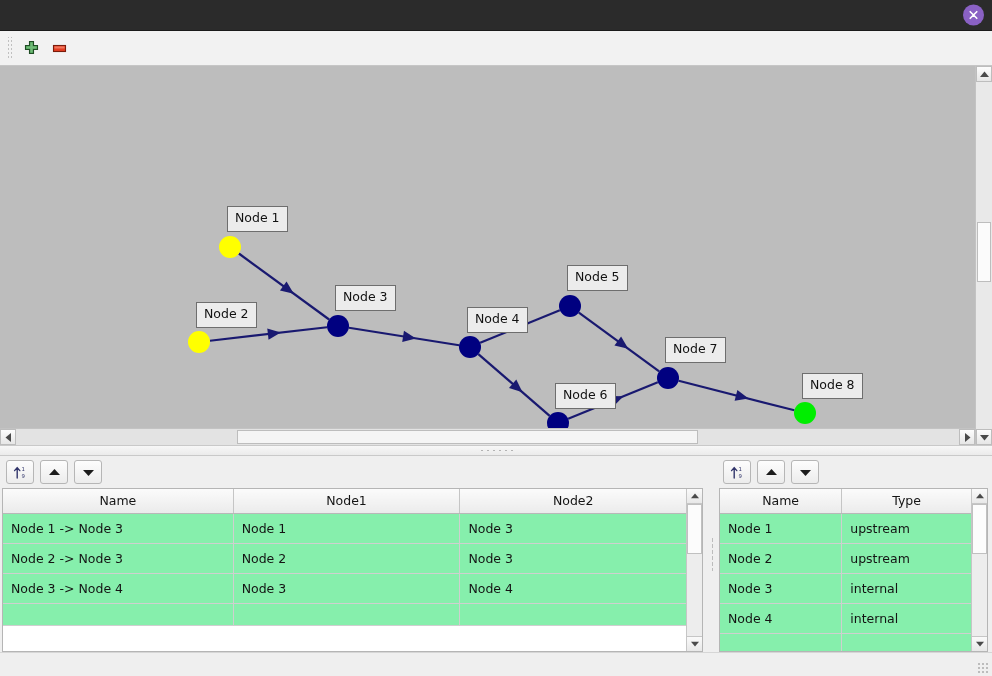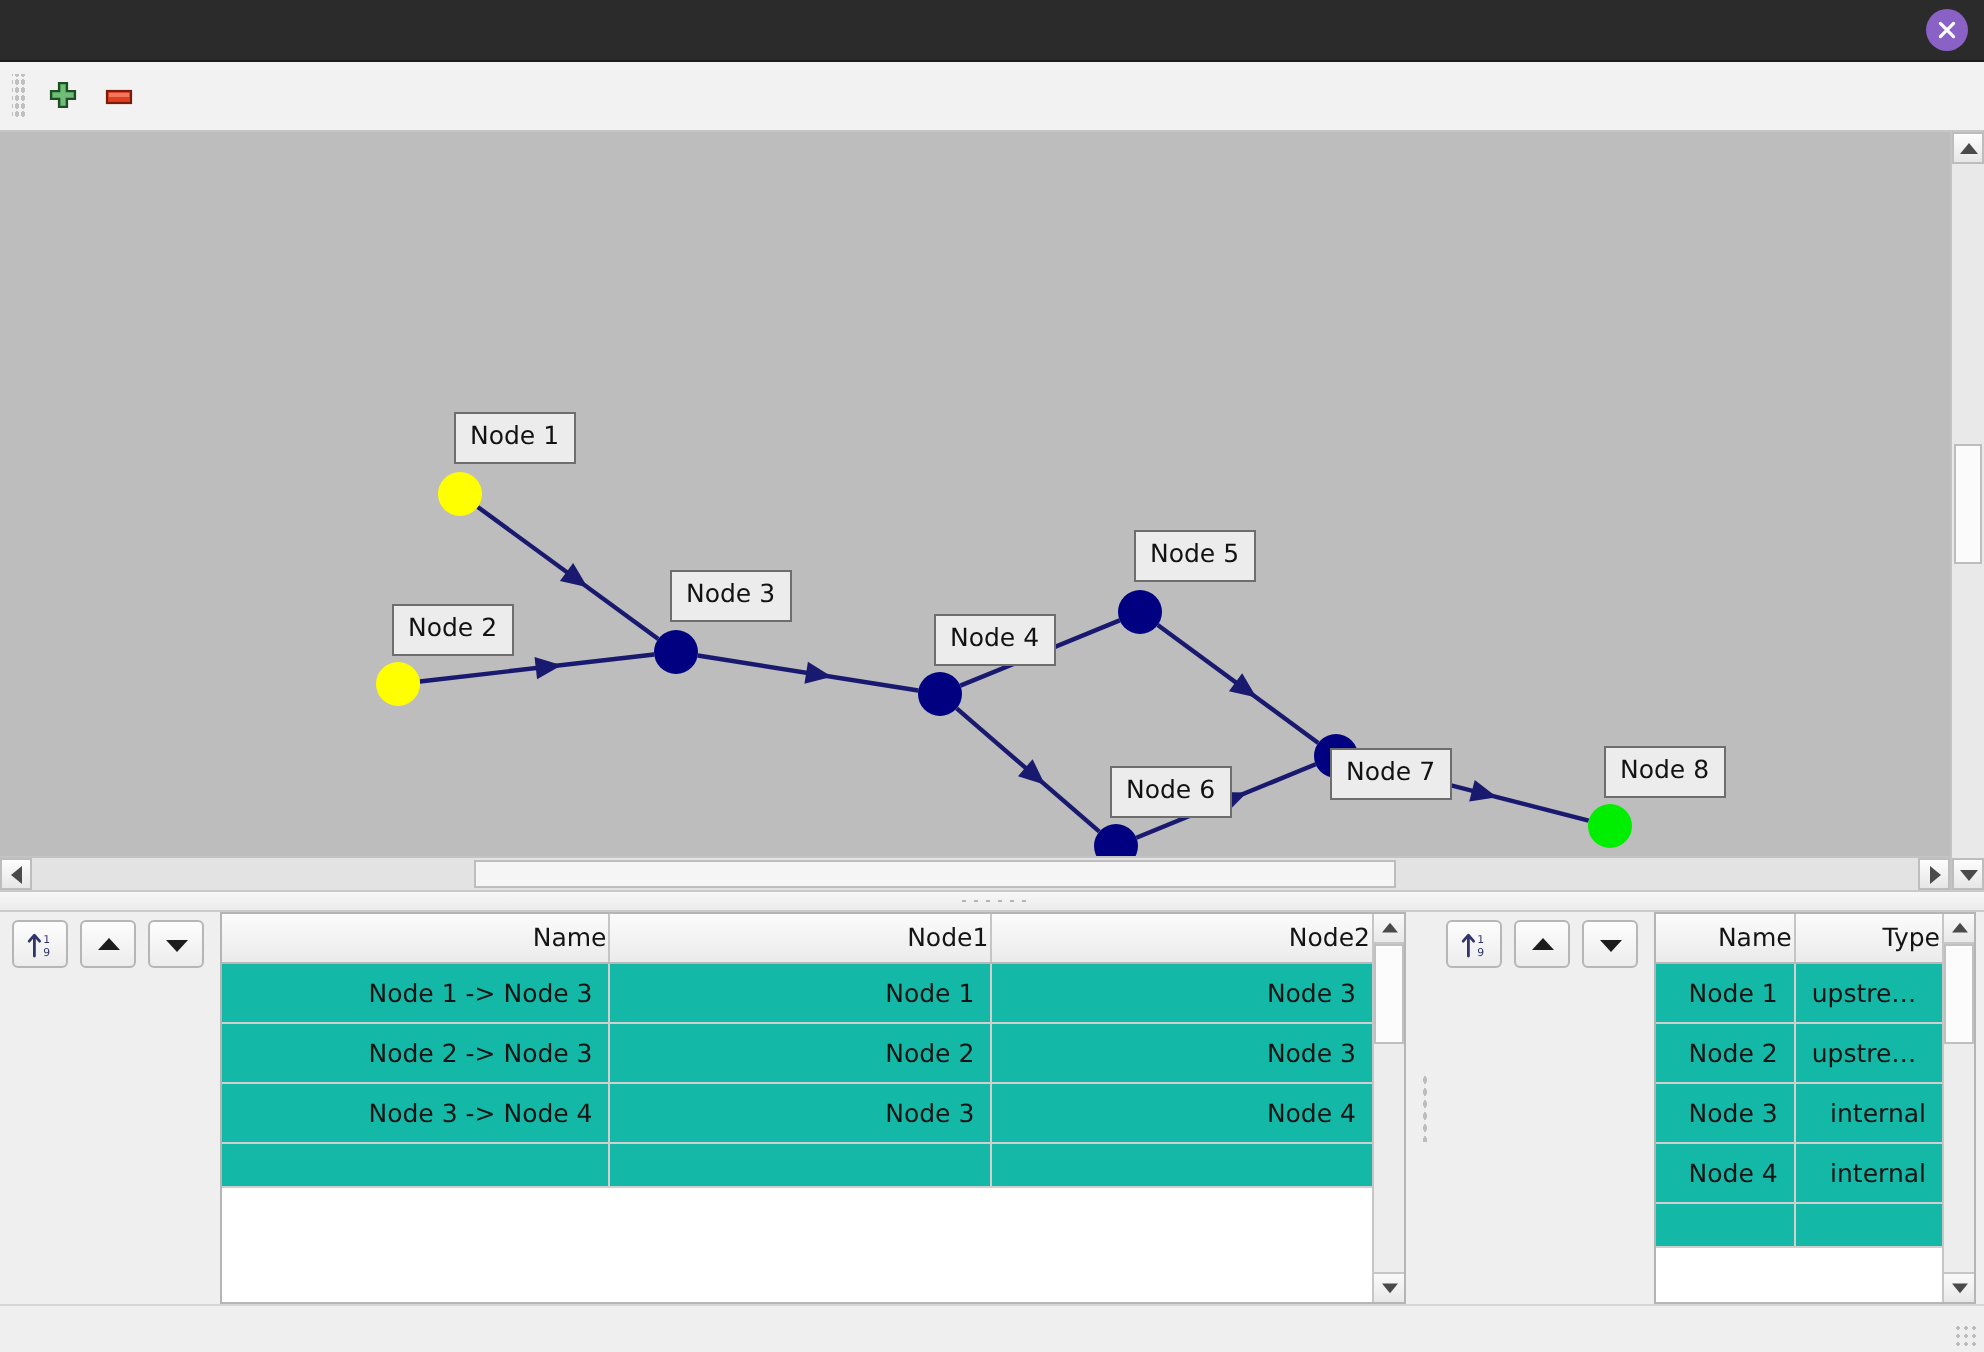--- a/index.html
+++ b/index.html
@@ -166,24 +166,23 @@
   }
 
   
   .bottom {
     flex: 0 0 196px;
     height: 196px;
     display: flex;
     background: #efefef;
   }
   .tbl-panel {
-    display: flex; flex-direction: row;
+    display: flex; flex-direction: column;
     min-width: 0;
     background: #efefef;
-    text-align: right;
   }
   .tbl-panel.left { flex: 0 0 707px; width: 707px; }
   .vsplit {
     flex: 0 0 10px;
     width: 10px;
     background: #efefef;
     display: flex; align-items: center; justify-content: center;
     cursor: col-resize;
   }
   .grip-dots-v {
@@ -245,21 +244,21 @@
   }
   table.grid th:last-child { border-right: none; }
   table.grid td {
     height: 30px;
     border-right: 1px solid #cfcfcf;
     border-bottom: 1px solid #cfcfcf;
     padding: 0 8px;
     white-space: nowrap;
     overflow: hidden;
     text-overflow: ellipsis;
-    background: #14b8a6;
+    background: #86efac;
     cursor: default;
   }
   table.grid td:last-child { border-right: none; }
   table.grid tr.filler td { height: 22px; }
 
   .tbl-vscroll {
     flex: 0 0 16px;
     width: 16px;
     background: #ededed;
     border-left: 1px solid #c6c6c6;
@@ -354,21 +353,21 @@
               <circle cx="668" cy="312" r="11" fill="#000080"></circle>
               <circle cx="805" cy="347" r="11" fill="#00ee00"></circle>
             </svg>
           <div id="labels-root">
               <div class="node-label" style="left: 227px; top: 140px;">Node 1</div>
               <div class="node-label" style="left: 196px; top: 236px;">Node 2</div>
               <div class="node-label" style="left: 335px; top: 219px;">Node 3</div>
               <div class="node-label" style="left: 467px; top: 241px;">Node 4</div>
               <div class="node-label" style="left: 567px; top: 199px;">Node 5</div>
               <div class="node-label" style="left: 555px; top: 317px;">Node 6</div>
-              <div class="node-label" style="left: 665px; top: 271px; margin-top: 37px;">Node 7</div>
+              <div class="node-label" style="left: 665px; top: 271px;">Node 7</div>
               <div class="node-label" style="left: 802px; top: 307px;">Node 8</div>
             </div>
         </div>
       </div>
       <div class="hscroll-row">
         <div class="sb-arrow-h">
           <svg width="7" height="9" viewBox="0 0 7 9">
             <path d="M6 0 L6 9 L0.5 4.5 Z" fill="#4a4a4a"></path>
           </svg>
         </div>

